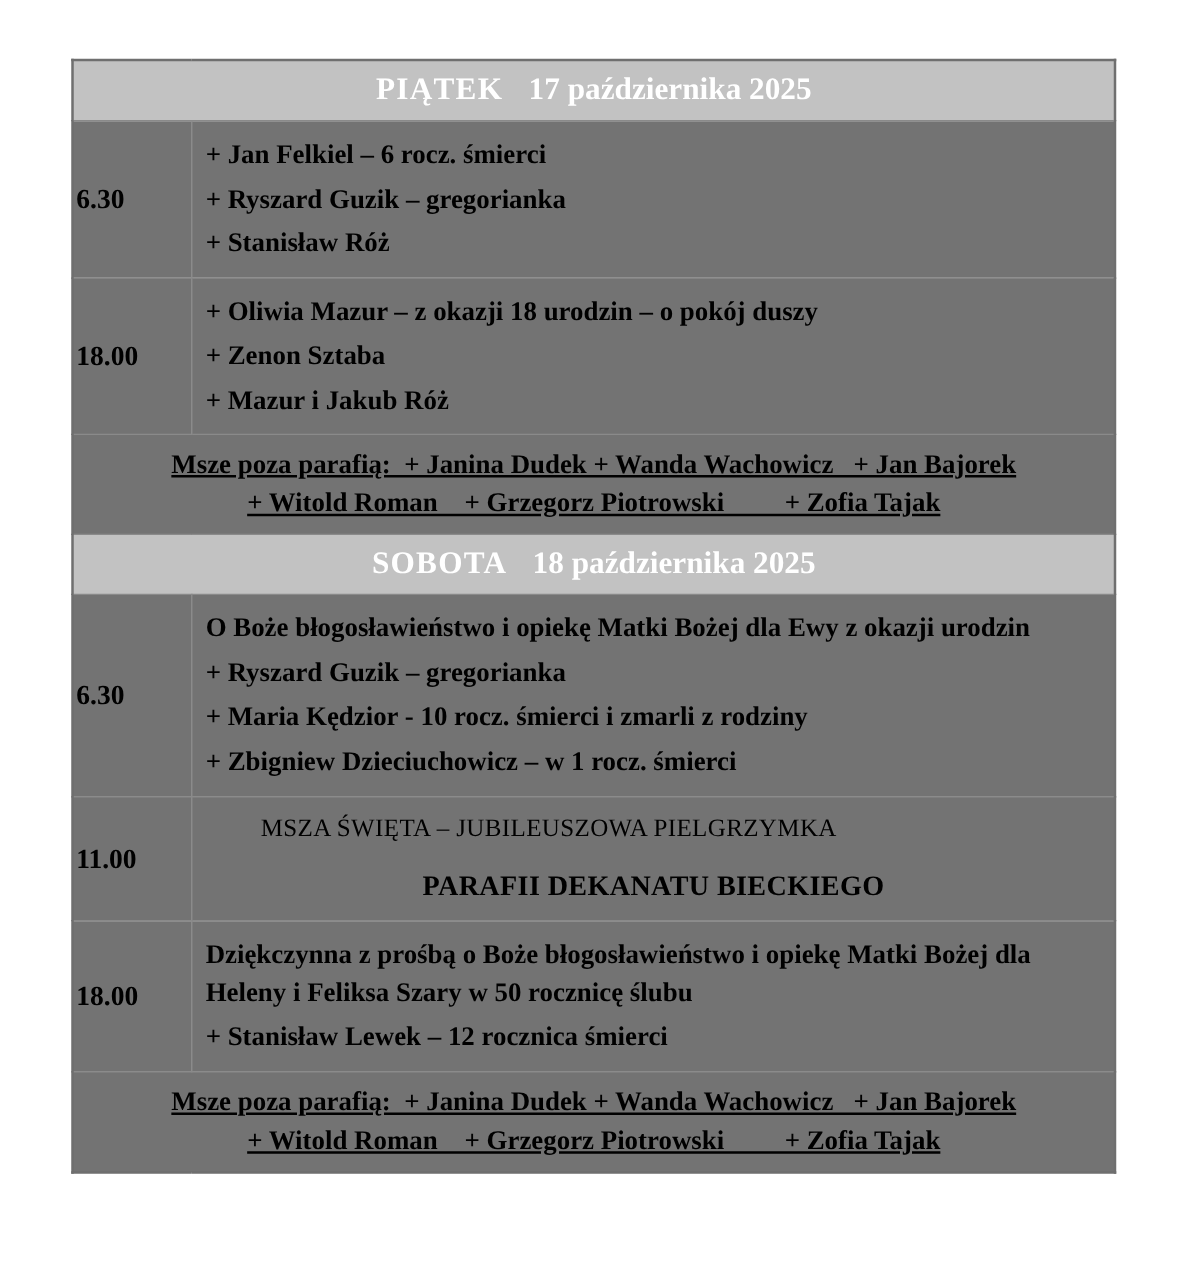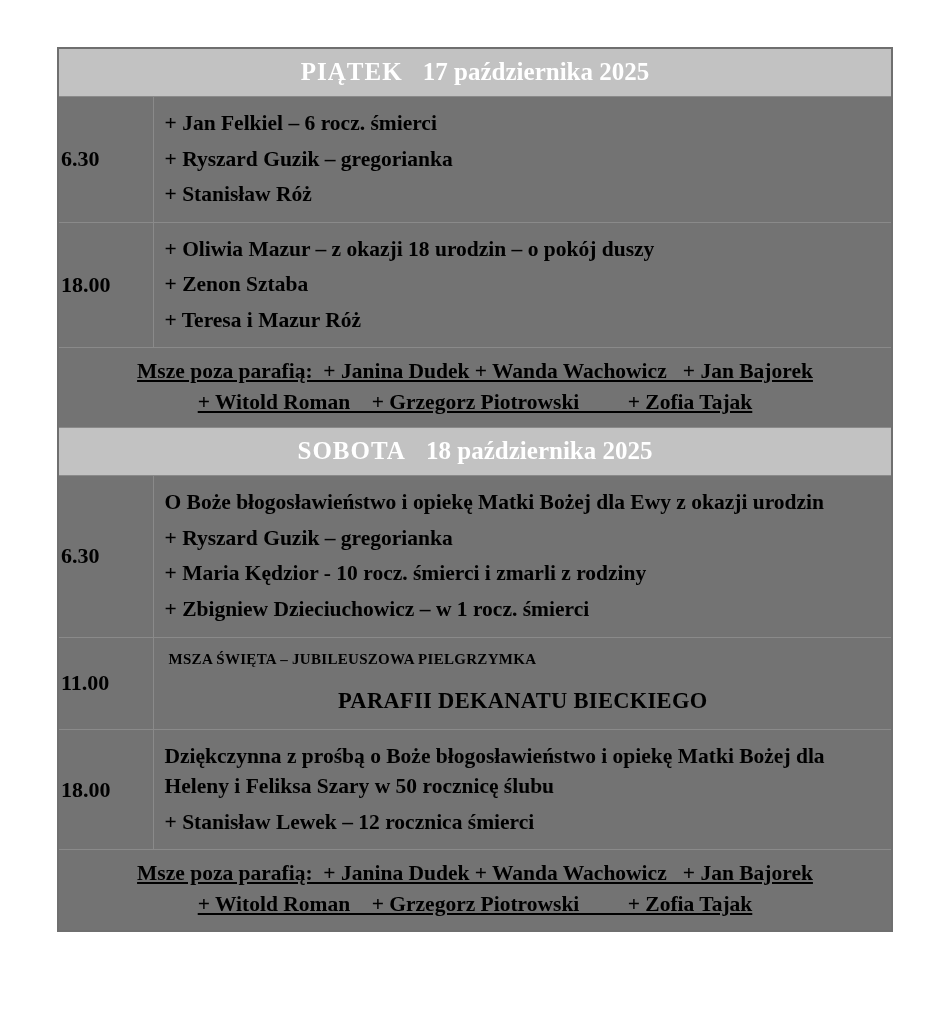--- a/index.html
+++ b/index.html
@@ -87,25 +87,26 @@
     white-space: pre;
   }
   .outside-line2 {
     font-size: 21.5px;
     font-weight: bold;
     line-height: 1.45;
     white-space: pre;
   }
   
   .mass-title {
-    font-size: 15px;
-    font-weight: bold;
+    font-size: 20px;
+    font-weight: normal;
     letter-spacing: 0.3px;
     line-height: 1.5;
     padding: 1px 0 0 4px;
+    margin-left: 40px;
   }
   .mass-subtitle {
     font-size: 22.5px;
     font-weight: bold;
     letter-spacing: 0.3px;
     line-height: 1.5;
     padding: 0 0 2px 0;
     text-align: center;
     margin-top: 14px;
   }
@@ -135,21 +136,21 @@
           <div class="intent-line">+ Ryszard Guzik – gregorianka</div>
           <div class="intent-line">+  Stanisław Róż</div>
         </td>
       </tr>
 
       <tr>
         <td class="time">18.00</td>
         <td class="intentions">
           <div class="intent-line">+ Oliwia Mazur – z okazji 18 urodzin – o pokój duszy</div>
           <div class="intent-line">+ Zenon Sztaba</div>
-          <div class="intent-line">+ Teresa i Mazur Róż</div>
+          <div class="intent-line">+ Mazur i Jakub Róż</div>
         </td>
       </tr>
 
       <tr>
         <td colspan="2" class="outside">
           <div class="outside-line1">Msze poza parafią:  + Janina Dudek + Wanda Wachowicz   + Jan Bajorek</div>
           <div class="outside-line2">+ Witold Roman    + Grzegorz Piotrowski         + Zofia Tajak</div>
         </td>
       </tr>
 

